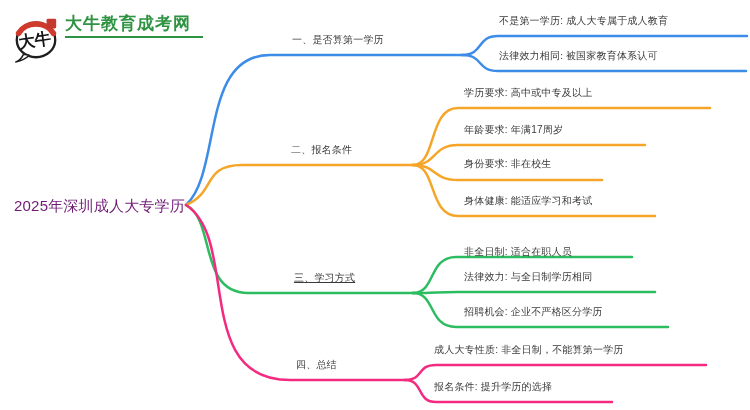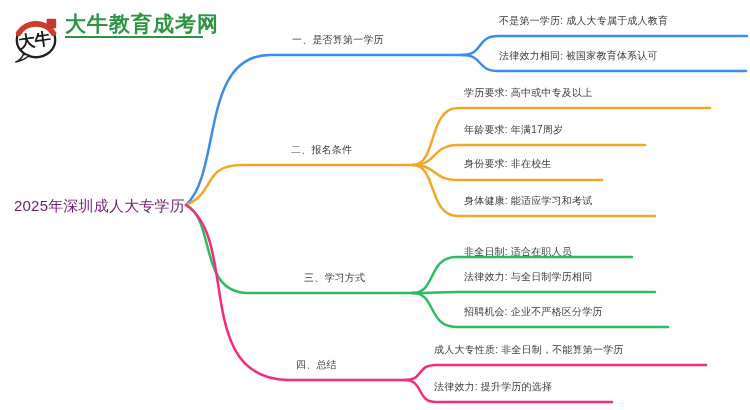--- a/index.html
+++ b/index.html
@@ -22,21 +22,21 @@
     color:#3b3b3b;white-space:nowrap;
     letter-spacing:0.2px;
   }
   .root-node{font-size:15px;color:#701a75;}
   
   .logo{position:absolute;left:11px;top:13px;display:flex;align-items:flex-start;}
   .logo-badge{width:50px;height:50px;flex:0 0 auto;}
   .logo-text{margin-left:4px;display:flex;flex-direction:column;}
   .logo-name{
     color:var(--color-logo_green,#2e9342);
-    font-size:21px;font-weight:bold;line-height:21px;letter-spacing:1px;
+    font-size:17px;font-weight:bold;line-height:21px;letter-spacing:1px;
   }
   .logo-divider{height:2px;background:var(--color-logo_green,#2e9342);margin:2px 0 1px 0;width:138px;}
   .logo-url{
     color:var(--color-logo_green,#2e9342);
     font-size:13px;font-weight:bold;line-height:15px;letter-spacing:0.5px;
   }
 </style>
 </head>
 <body>
 
@@ -83,22 +83,22 @@
   <div class="node" style="left:292px;top:30px;">一、是否算第一学历</div>
   <div class="node" style="left:499px;top:11px;">不是第一学历: 成人大专属于成人教育</div>
   <div class="node" style="left:499px;top:46px;font-family:Liberation Serif, serif;">法律效力相同: 被国家教育体系认可</div>
 
   <div class="node" style="left:291px;top:140px;">二、报名条件</div>
   <div class="node" style="left:464px;top:83px;">学历要求: 高中或中专及以上</div>
   <div class="node" style="left:464px;top:120px;">年龄要求: 年满17周岁</div>
   <div class="node" style="left:464px;top:154px;">身份要求: 非在校生</div>
   <div class="node" style="left:464px;top:191px;">身体健康: 能适应学习和考试</div>
 
-  <div class="node" style="left:304px;top:268px;">三、学习方式</div>
+  <div class="node" style="left:294px;top:268px;text-decoration:underline;">三、学习方式</div>
   <div class="node" style="left:464px;top:232px;margin-top:10px;">非全日制: 适合在职人员</div>
   <div class="node" style="left:464px;top:267px;text-align:center;">法律效力: 与全日制学历相同</div>
   <div class="node" style="left:464px;top:302px;">招聘机会: 企业不严格区分学历</div>
 
   <div class="node" style="left:296px;top:355px;">四、总结</div>
   <div class="node" style="left:434px;top:340px;">成人大专性质: 非全日制，不能算第一学历</div>
-  <div class="node" style="left:434px;top:377px;">法律效力: 提升学历的选择</div>
+  <div class="node" style="left:434px;top:377px;">报名条件: 提升学历的选择</div>
 
 </div>
 
 </body></html>

